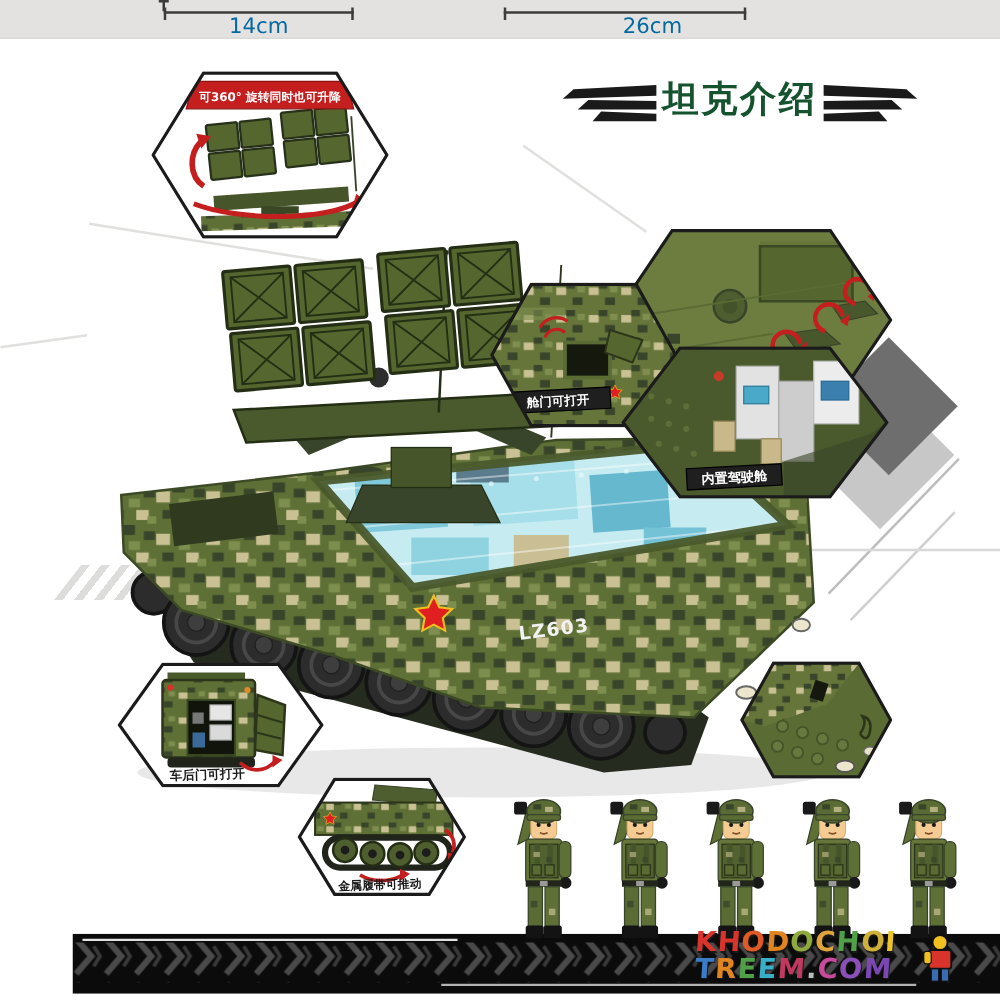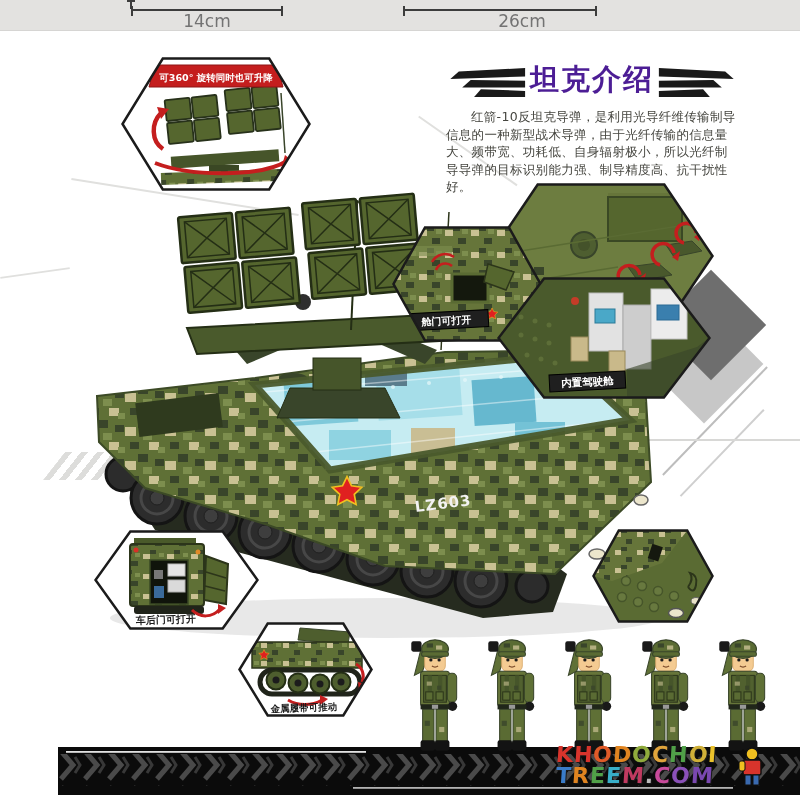--- a/index.html
+++ b/index.html
@@ -7,27 +7,27 @@
   .stage{position:relative;width:800px;height:800px;margin:0 auto;background:#ffffff;overflow:hidden;
          font-family:"DejaVu Sans","Liberation Sans",sans-serif;}
   .abs{position:absolute;}
   svg text{font-family:"DejaVu Sans","Liberation Sans",sans-serif;}
   
   .top-band{left:0;top:0;width:800px;height:31px;background:#e3e2e0;border-bottom:1px solid #d6d5d3;z-index:4;}
   .dim-line{position:absolute;top:9px;height:0;border-top:2px solid #3c3c3c;}
   .dim-line::before,.dim-line::after{content:"";position:absolute;top:-5px;width:2px;height:10px;background:#3c3c3c;}
   .dim-line::before{left:0;}
   .dim-line::after{right:0;}
-  .dim-label{position:absolute;top:11px;width:90px;text-align:center;font-size:17px;color:#737373;}
+  .dim-label{position:absolute;top:11px;width:90px;text-align:center;font-size:17px;color:#0369a1;}
   .vtick{position:absolute;left:130px;top:0;width:2px;height:9px;background:#3c3c3c;}
   .vtick::before{content:"";position:absolute;left:-3px;top:0;width:8px;height:2px;background:#3c3c3c;}
   
   .intro{left:446px;top:58px;width:292px;z-index:4;}
   .intro-title-row{position:relative;height:46px;}
-  .intro-title{position:absolute;left:0;right:0;top:2px;text-align:center;font-size:29px;font-weight:bold;color:#4c1d95;letter-spacing:2px;}
+  .intro-title{position:absolute;left:0;right:0;top:2px;text-align:center;font-size:29px;font-weight:bold;color:#14532d;letter-spacing:2px;}
   .wing{position:absolute;top:10px;width:84px;height:34px;}
   .wing.left{left:-2px;}
   .wing.right{right:-2px;transform:scaleX(-1);}
   .intro-body{margin-top:4px;font-size:12.5px;line-height:17.5px;color:#45453f;text-indent:2em;letter-spacing:.3px;}
   
   .deco{z-index:1;}
   .thinline{position:absolute;background:#e0e0de;height:1.5px;}
   .hatch{left:54px;top:452px;width:96px;height:28px;transform:skewX(-38deg);
          background:repeating-linear-gradient(90deg,#dddddb 0 7px,transparent 7px 16px);}
   .diamond{position:absolute;transform:rotate(45deg);}
@@ -252,21 +252,20 @@
       </svg>
       <div class="intro-title">坦克介绍</div>
       <svg class="wing right" viewBox="0 0 92 40">
         <g fill="#1a1a1a">
           <polygon points="92,0 14,4 4,13 92,10"></polygon>
           <polygon points="92,15 28,14 18,23 92,23"></polygon>
           <polygon points="92,27 40,25 32,34 92,34"></polygon>
         </g>
       </svg>
     </div>
-    <div class="intro-body">红箭-10反坦克导弹，是利用光导纤维传输制导信息的一种新型战术导弹，由于光纤传输的信息量大、频带宽、功耗低、自身辐射极小，所以光纤制导导弹的目标识别能力强、制导精度高、抗干扰性好。</div>
   </div>
 
   <svg class="abs hex-layer" style="left:488px;top:183px;" width="226" height="146" viewBox="0 0 226 146">
     <defs>
         <clipPath id="clipHD">
           <polygon points="49.7,1.5 176.3,1.5 224.5,73 176.3,144.5 49.7,144.5 1.5,73"></polygon>
         </clipPath>
       </defs>
     <g clip-path="url(#clipHD)">
       <rect width="226" height="146" fill="#6d7d40"></rect>

